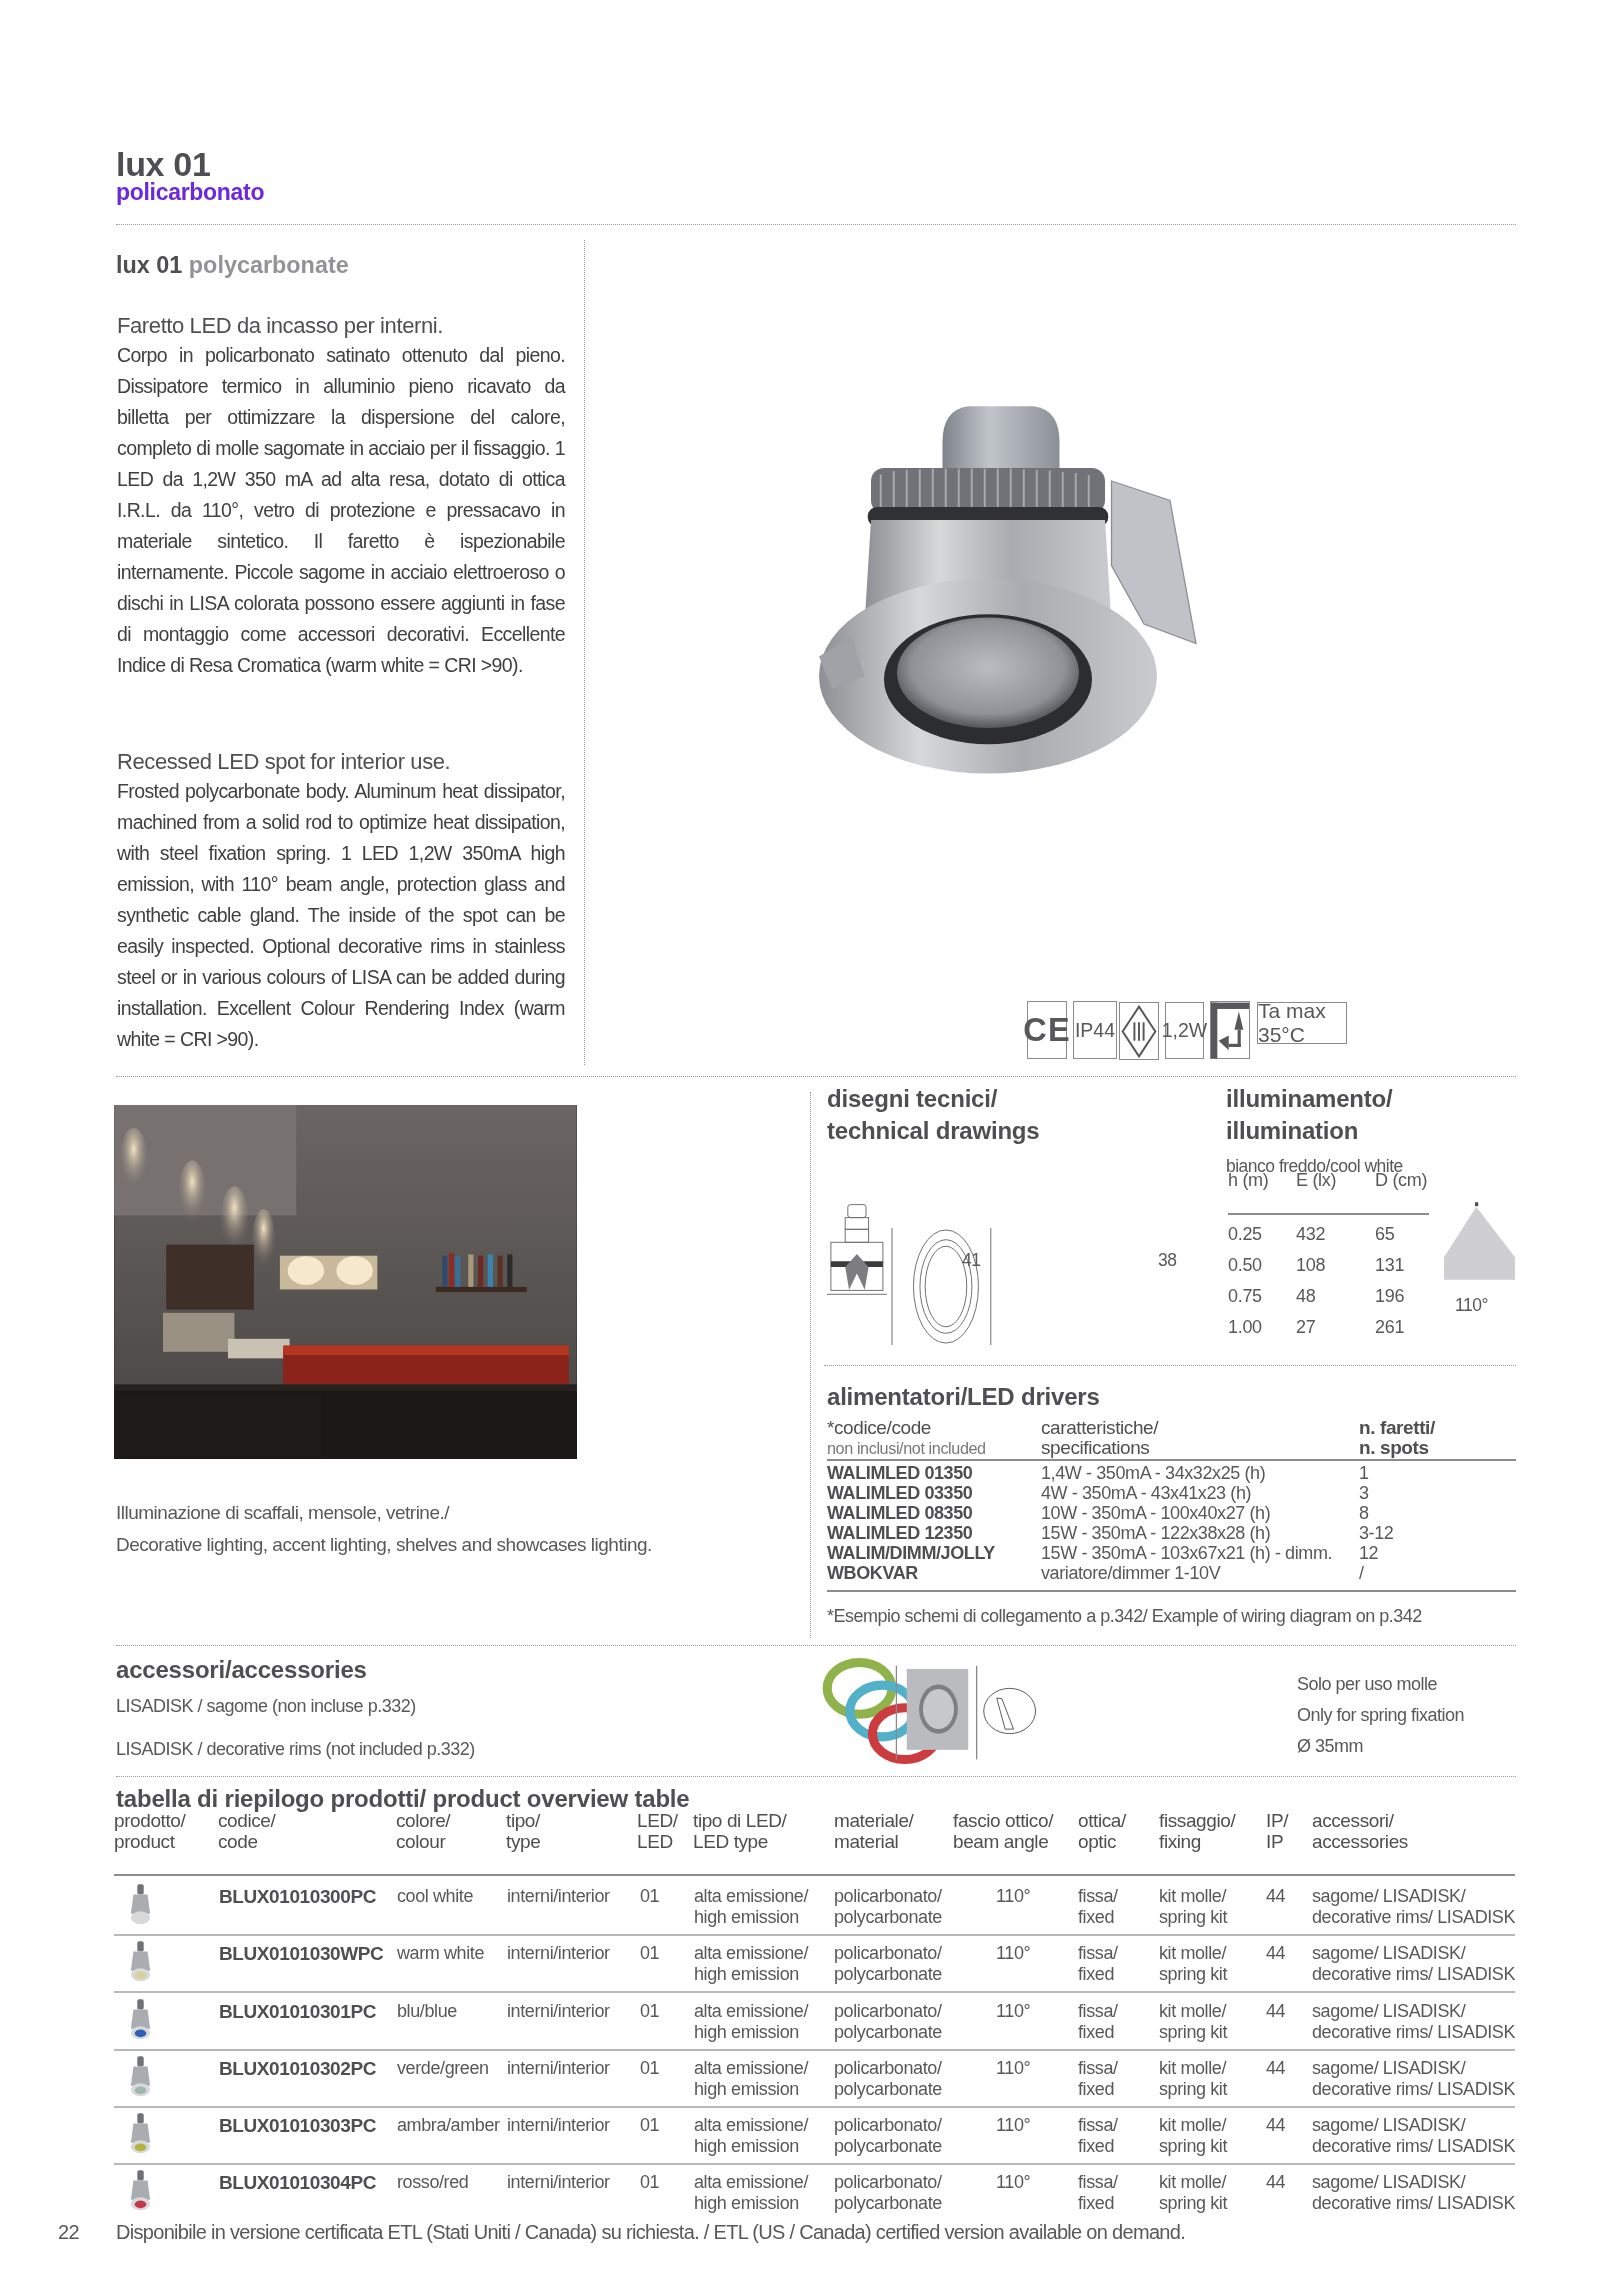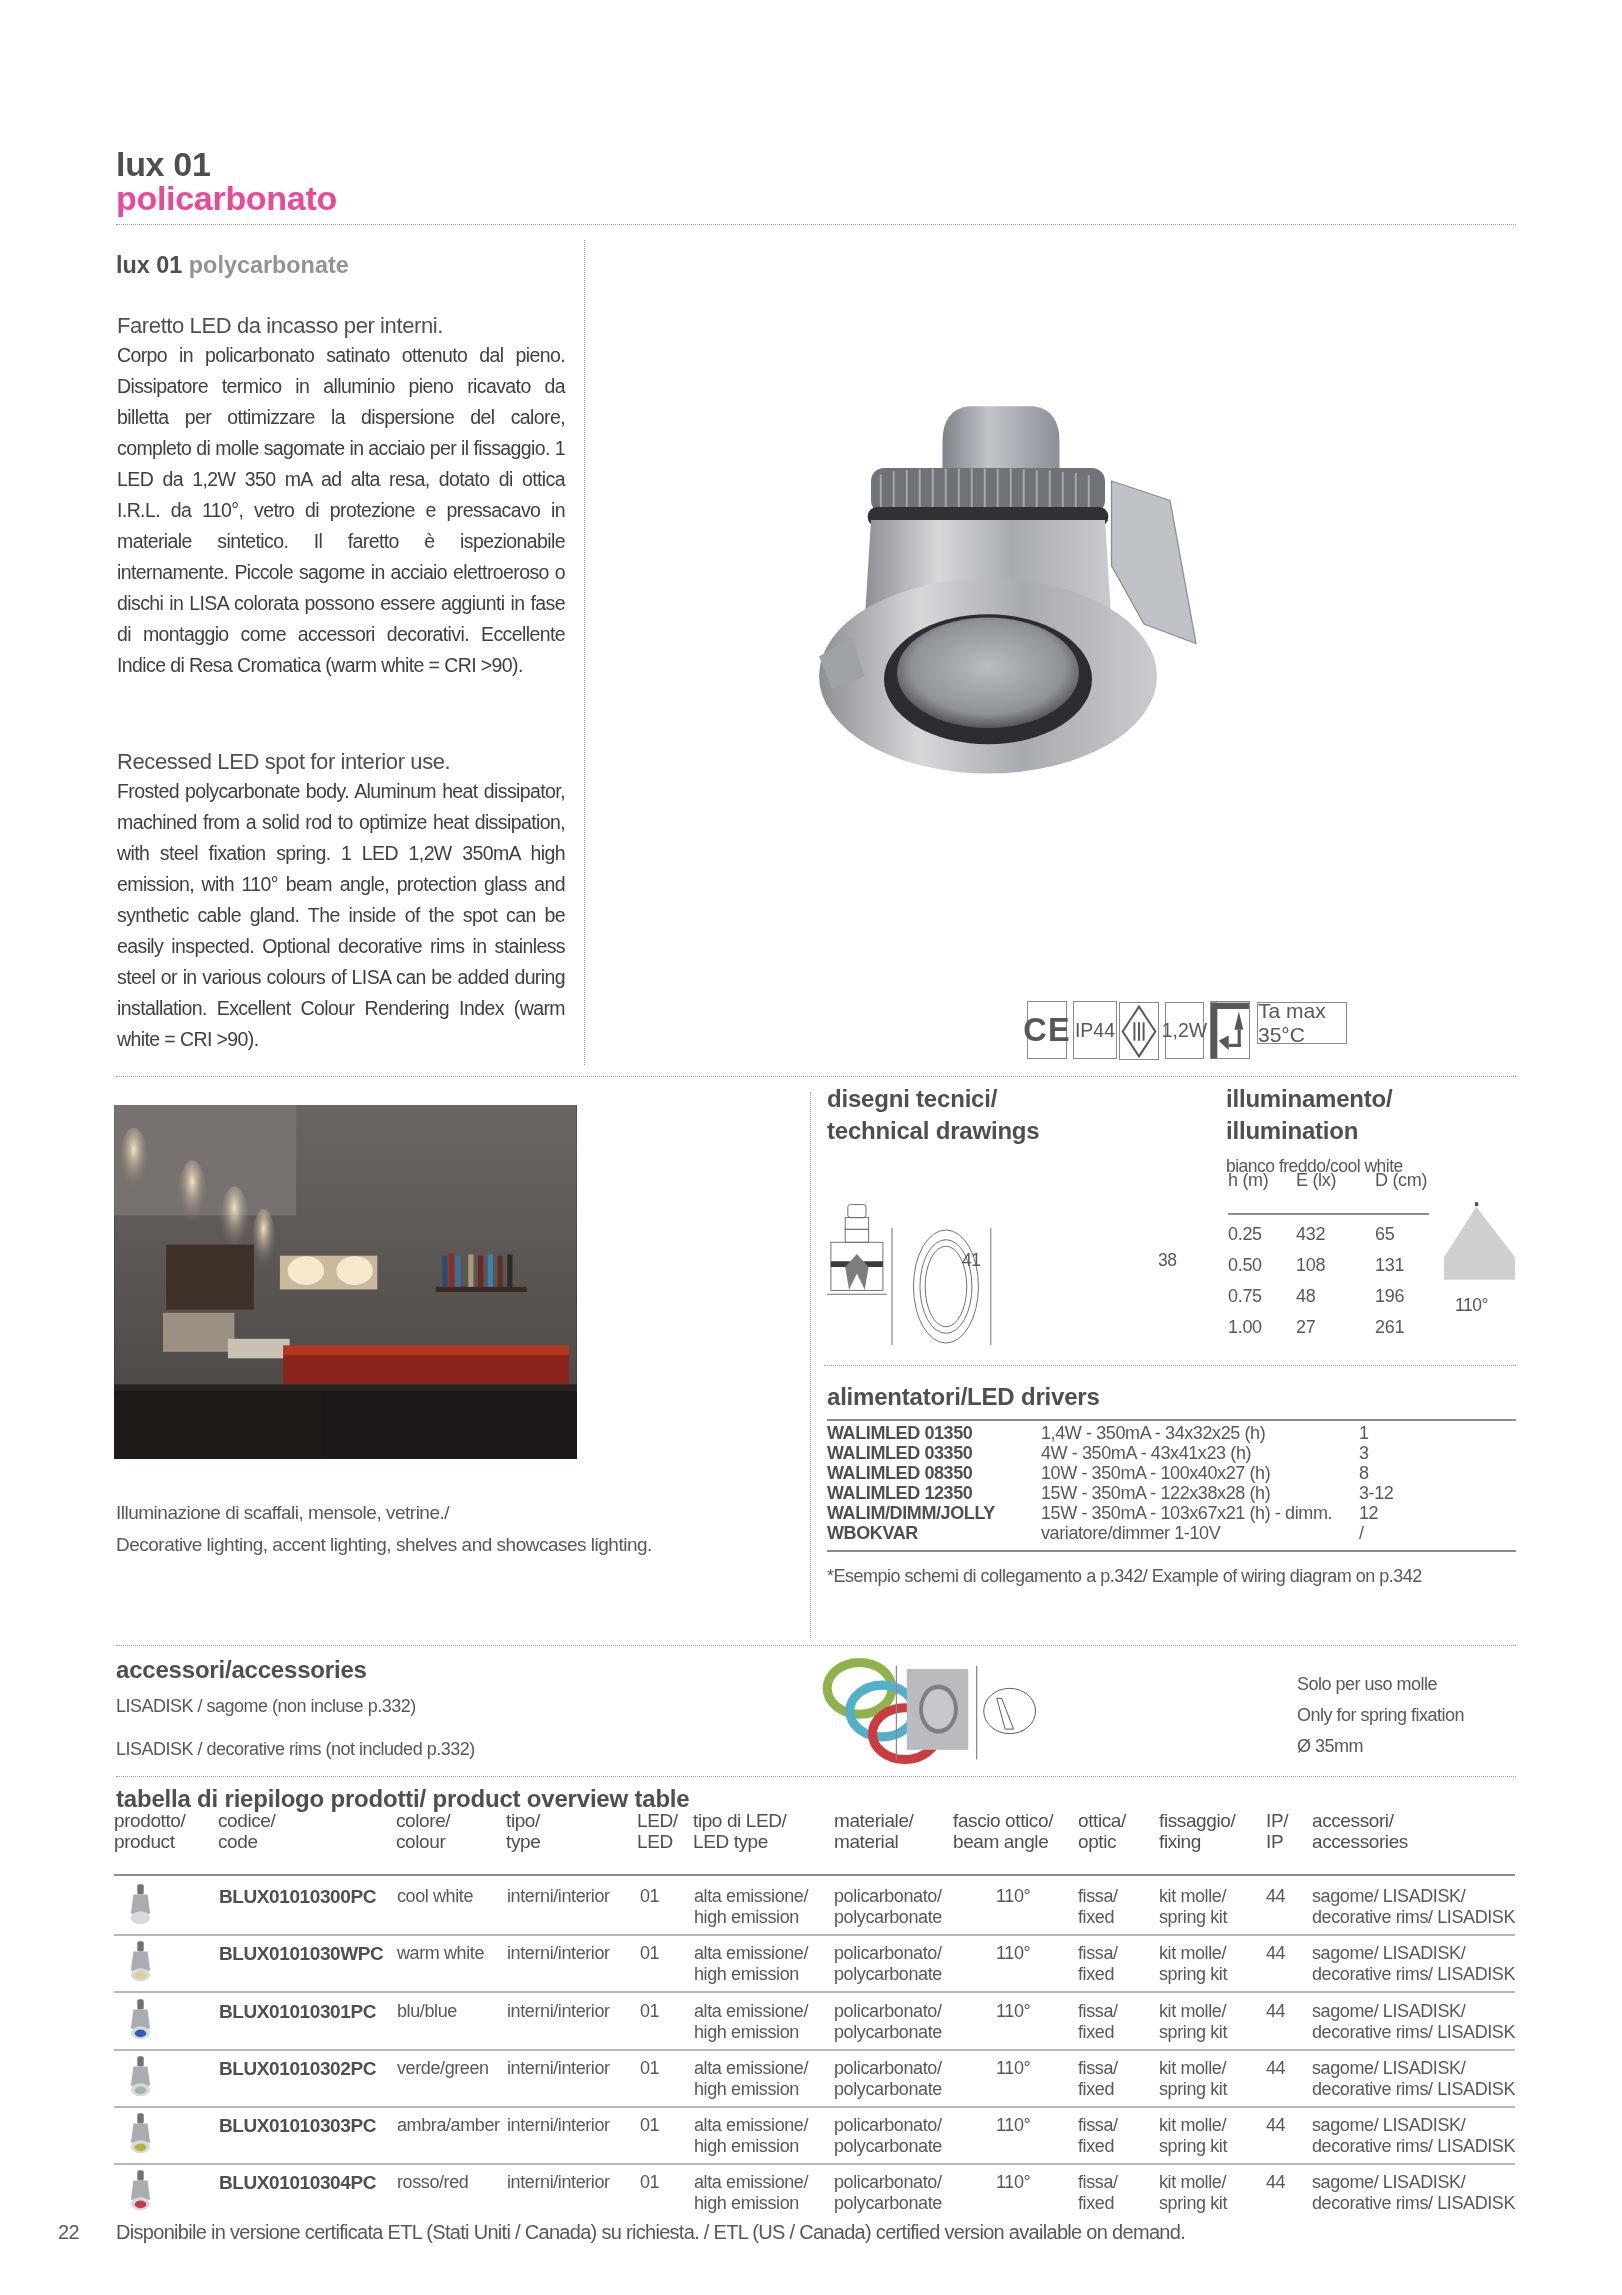--- a/index.html
+++ b/index.html
@@ -7,21 +7,21 @@
   body { position: relative; font-family: "Liberation Sans", sans-serif; color: #58585a; overflow: hidden; }
   .abs { position: absolute; }
   .dots-h { border-top: 1.9px dotted #9a9a9c; height: 0; }
   .dots-v { border-left: 1.9px dotted #9a9a9c; width: 0; }
   .rule { background: #8c8c8e; height: 1.9px; }
   .rule-thin { background: #b8b8ba; height: 1.9px; }
   .dark { color: #4f4f52; }
   .grey { color: #939396; }
 
   .title1 { font-size: 34px; font-weight: bold; line-height: 1; color: #4f4f52; letter-spacing: -0.3px; }
-  .title2 { font-size: 34px; font-weight: bold; line-height: 1; color: #ec4899; letter-spacing: -0.3px; }
+  .title2 { font-size: 23px; font-weight: bold; line-height: 1; color: #6d28d9; letter-spacing: -0.3px; }
   .sub { font-size: 23.4px; font-weight: bold; }
   .h-para { font-size: 22px; color: #4f4f52; letter-spacing: -0.4px; }
   .body-text { font-size: 19.5px; line-height: 31px; text-align: justify; color: #404040; letter-spacing: -0.6px; }
   .sec-title { font-size: 24px; font-weight: bold; color: #4f4f52; line-height: 32px; letter-spacing: -0.2px; }
   .small { font-size: 17.5px; color: #58585a; letter-spacing: -0.5px; }
 
   .icon-box { position: absolute; border: 1.9px solid #8a8a8c; background: #fff; display: flex; align-items: center; justify-content: center; color: #58585a; }
 
   .illum-table { position: absolute; left: 1228px; top: 1170px; }
   .illum-table .row { display: flex; font-size: 18px; color: #58585a; letter-spacing: -0.3px; }
@@ -257,20 +257,34 @@
     <rect x="48" y="0" width="5" height="6" fill="#4f4f52"></rect>
     <polygon points="50,7 110,85 110,120 0,120 0,85" fill="#cfcfd1"></polygon>
   </svg>
 </div>
 <div class="abs small" style="left:1455px; top:1295px;">110°</div>
 
 <div class="abs dots-h" style="left:824px; top:1365px; width:692px;"></div>
 
 <div class="abs sec-title" style="left:827px; top:1381px;">alimentatori/LED drivers</div>
 <div class="abs" style="left:827px; top:1418px; width:689px;">
+  <div style="display:flex; font-size:19px; line-height:20px; color:#4f4f52; letter-spacing:-0.4px;">
+    <div style="width:214px;">
+      <div>*codice/code</div>
+      <div style="font-size:16.2px; color:#78787a;">non inclusi/not included</div>
+    </div>
+    <div style="width:318px;">
+      <div>caratteristiche/</div>
+      <div>specifications</div>
+    </div>
+    <div>
+      <div style="font-weight:bold;">n. faretti/</div>
+      <div style="font-weight:bold;">n. spots</div>
+    </div>
+  </div>
   <div class="rule" style="margin:1.3px 0 2.6px 0;"></div>
   <div class="drv-row">
       <span class="drv-code">WALIMLED 01350</span>
       <span class="drv-spec">1,4W - 350mA - 34x32x25 (h)</span>
       <span class="drv-n">1</span>
     </div>
   <div class="drv-row">
       <span class="drv-code">WALIMLED 03350</span>
       <span class="drv-spec">4W - 350mA - 43x41x23 (h)</span>
       <span class="drv-n">3</span>

